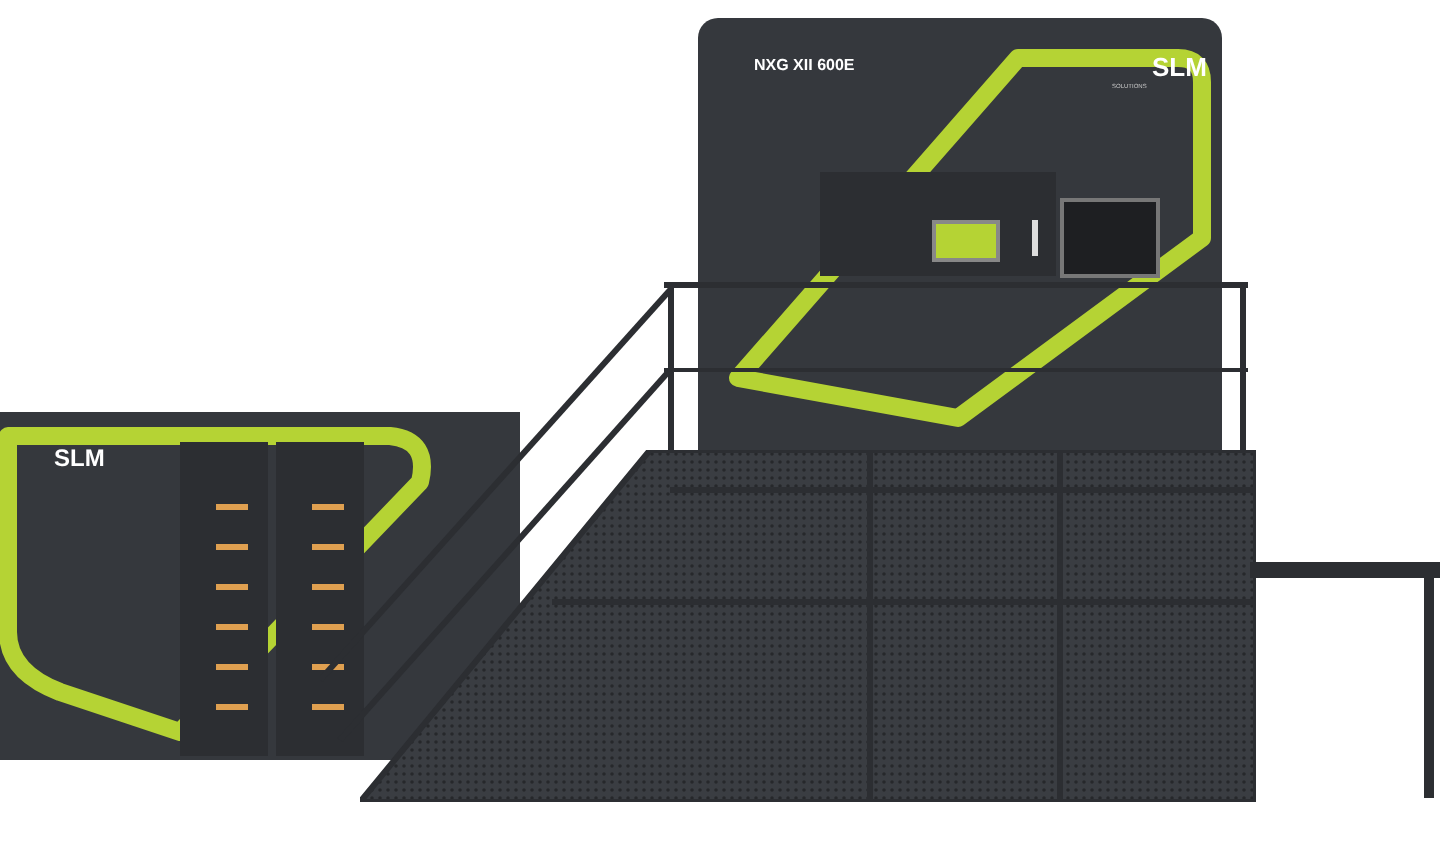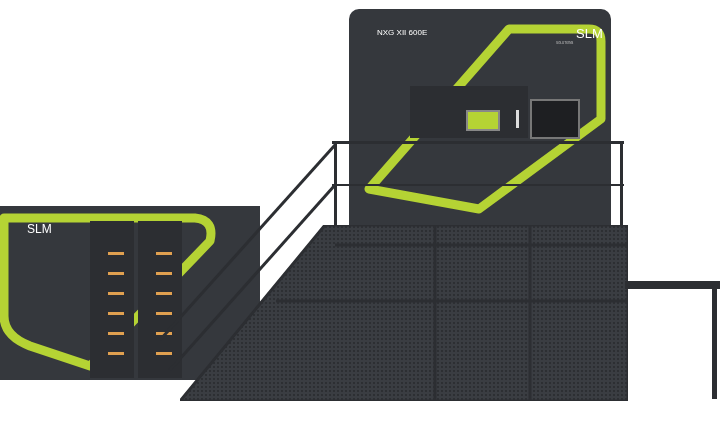--- a/index.html
+++ b/index.html
@@ -1,20 +1,20 @@
 <!DOCTYPE html>
 <html><head>
 <meta charset="utf-8">
 <style>
   html,body{margin:0;padding:0;}
   body{width:720px;height:423px;background:#ffffff;position:relative;overflow:hidden;font-family:"Liberation Sans",sans-serif;}
   .abs{position:absolute;}
   .dark{background:#35383d;}
   .darker{background:#2c2e32;}
-  .lbl{color:#ffffff;font-weight:normal;padding-left:21px;}
+  .lbl{color:#ffffff;font-weight:bold;padding-left:21px;}
 </style>
 </head>
 <body>
 
 <div class="abs dark" style="left:349px;top:9px;width:262px;height:216px;border-radius:10px 10px 0 0;"></div>
 <svg class="abs" style="left:349px;top:9px" width="262" height="216">
   <path d="M20 180 L160 20 L240 20 Q252 20 252 32 L252 110 L130 200 Z" fill="none" stroke="#b5d334" stroke-width="9" stroke-linejoin="round"></path>
 </svg>
 <div class="abs lbl" style="left:356px;top:28px;font-size:8px;">NXG XII 600E</div>
 <div class="abs lbl" style="left:555px;top:26px;font-size:13px;">SLM</div>

